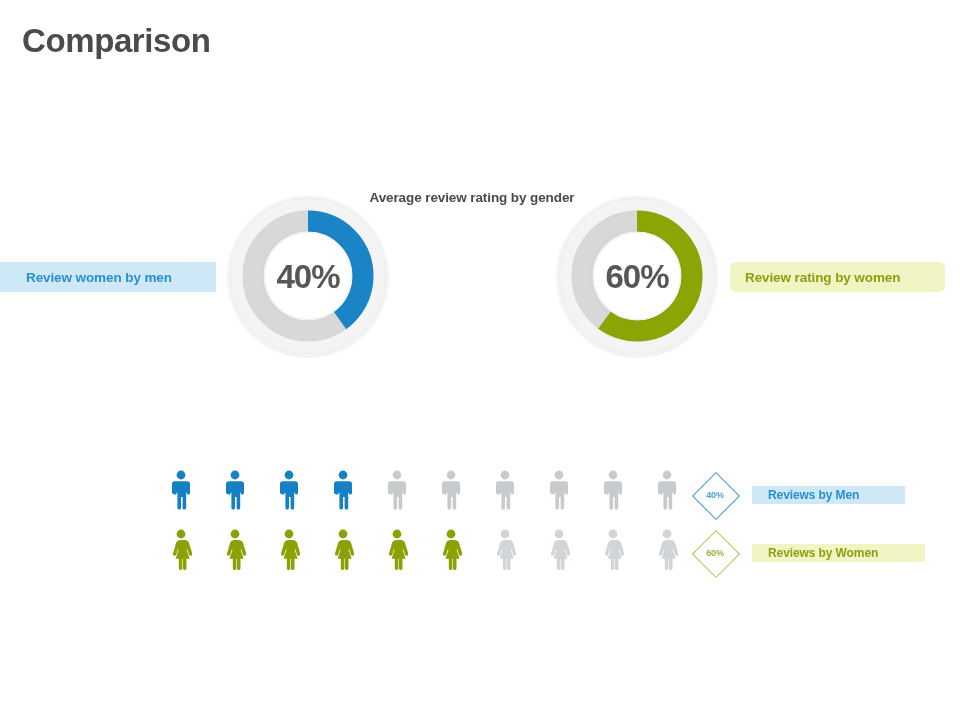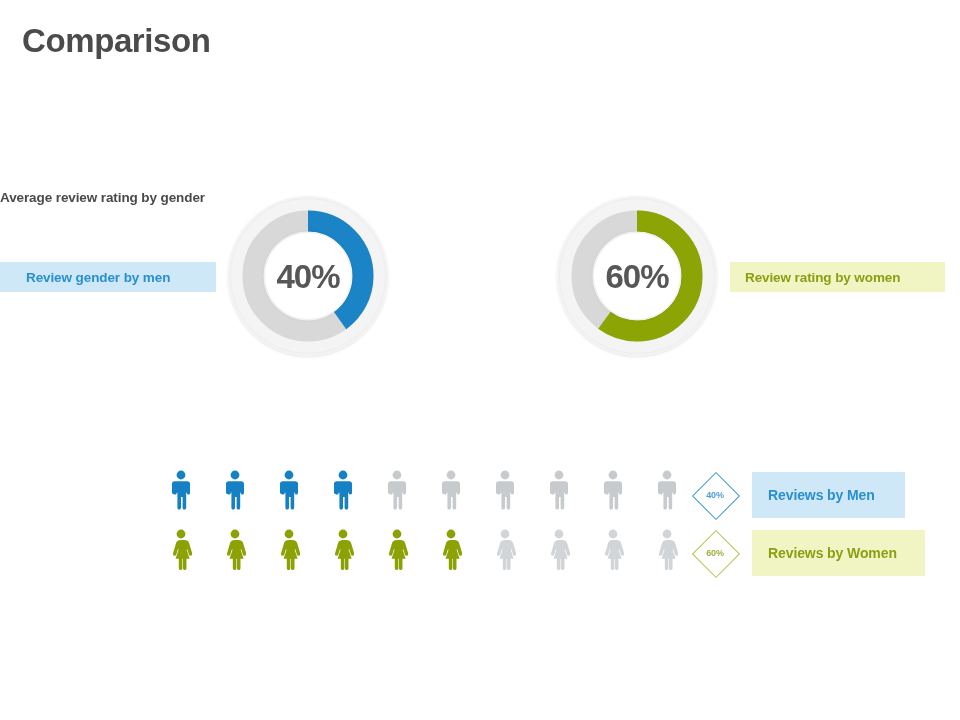--- a/index.html
+++ b/index.html
@@ -35,21 +35,21 @@
     letter-spacing: -0.4px;
     white-space: nowrap;
   }
 
   
   .chart-heading {
     position: absolute;
     left: 0;
     right: 16px;
     top: 190px;
-    text-align: left;
+    text-align: center;
     font-size: 13.5px;
     font-weight: bold;
     color: #4a4a4a;
     letter-spacing: -0.1px;
   }
 
   
   .donut-wrap {
     position: absolute;
     width: 160px;
@@ -125,20 +125,21 @@
     box-sizing: border-box;
   }
   .side-chip.women {
     left: 730px;
     top: 262px;
     width: 215px;
     background: #f1f5c4;
     color: #8a9f14;
     padding-left: 15px;
     box-sizing: border-box;
+    border-radius: 6px;
   }
 
   
   .picto-row {
     position: absolute;
     display: flex;
     align-items: flex-end;
   }
   .picto-row.men   { left: 154px; top: 470px; }
   .picto-row.women { left: 154px; top: 529px; }
@@ -183,24 +184,24 @@
   .diamond .dtext {
     position: relative;
     font-size: 9px;
     font-weight: bold;
     letter-spacing: -0.2px;
   }
   .diamond.men .dtext   { color: #4a9fd4; }
   .diamond.women .dtext { color: #a3ae44; }
 
   .legend-chip {
-    height: 46px;
+    height: 18px;
     display: flex;
     align-items: center;
-    font-size: 14px;
+    font-size: 12px;
     font-weight: bold;
     letter-spacing: -0.1px;
     white-space: nowrap;
     padding: 0 16px;
     margin-left: 14px;
     box-sizing: border-box;
   }
   .legend-chip.men {
     background: #cfe8f7;
     color: #2a8fd0;
@@ -241,21 +242,21 @@
       <svg width="132" height="132" viewBox="0 0 132 132" aria-hidden="true">
         <circle cx="66" cy="66" r="55" fill="none" stroke="#d8d8d8" stroke-width="21"></circle>
         <circle cx="66" cy="66" r="55" fill="none" stroke="#8ca504" stroke-width="21" stroke-dasharray="207.35 345.58" stroke-dashoffset="0" transform="rotate(-90 66 66)"></circle>
       </svg>
     </div>
     <div class="donut-hole">
       <span class="donut-value">60%</span>
     </div>
   </div>
 
-  <div class="side-chip men">Review gender by men</div>
+  <div class="side-chip men">Review women by men</div>
 
   <div class="side-chip women">Review rating by women</div>
 
   <div class="picto-row men">
     <span class="picto">
         <svg width="22" height="40" viewBox="0 0 22 40">
           <g fill="#1580c4">
             <circle cx="11" cy="5" r="4.4"></circle>
             <path d="M4.6 11.2h12.8c1.5 0 2.6 1.1 2.6 2.5v9.2c0 .9-.7 1.5-1.6 1.5s-1.6-.6-1.6-1.5v-.4h-.6v15.3c0 1-.8 1.8-1.8 1.8s-1.8-.8-1.8-1.8V27h-1.6v10.8c0 1-.8 1.8-1.8 1.8s-1.8-.8-1.8-1.8V22.5h-.6v.4c0 .9-.7 1.5-1.6 1.5S2 23.8 2 22.9v-9.2c0-1.4 1.1-2.5 2.6-2.5z"></path>
           </g>

